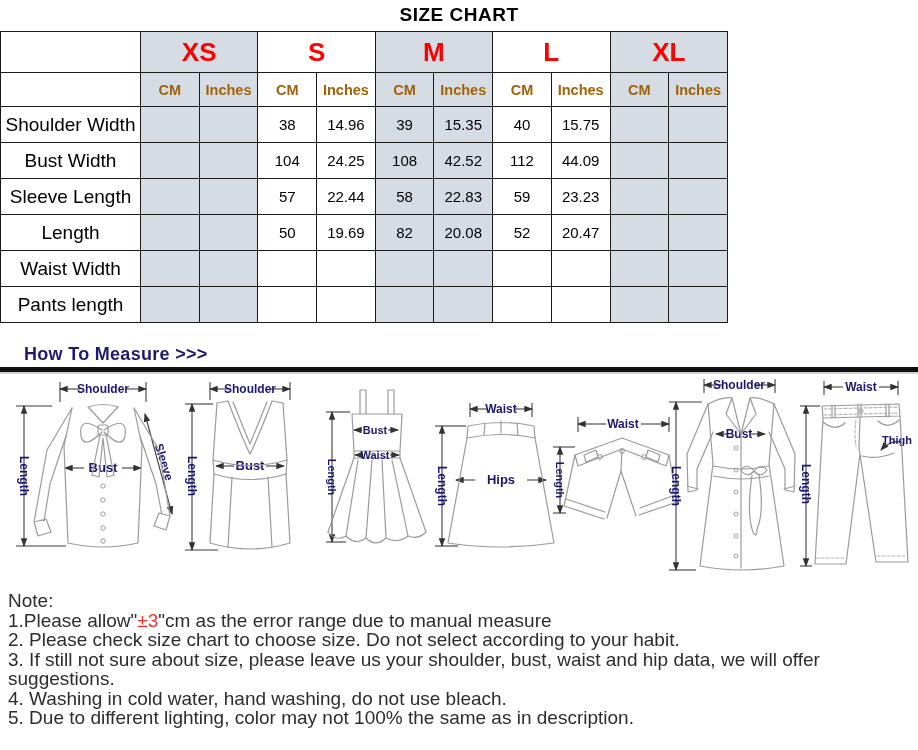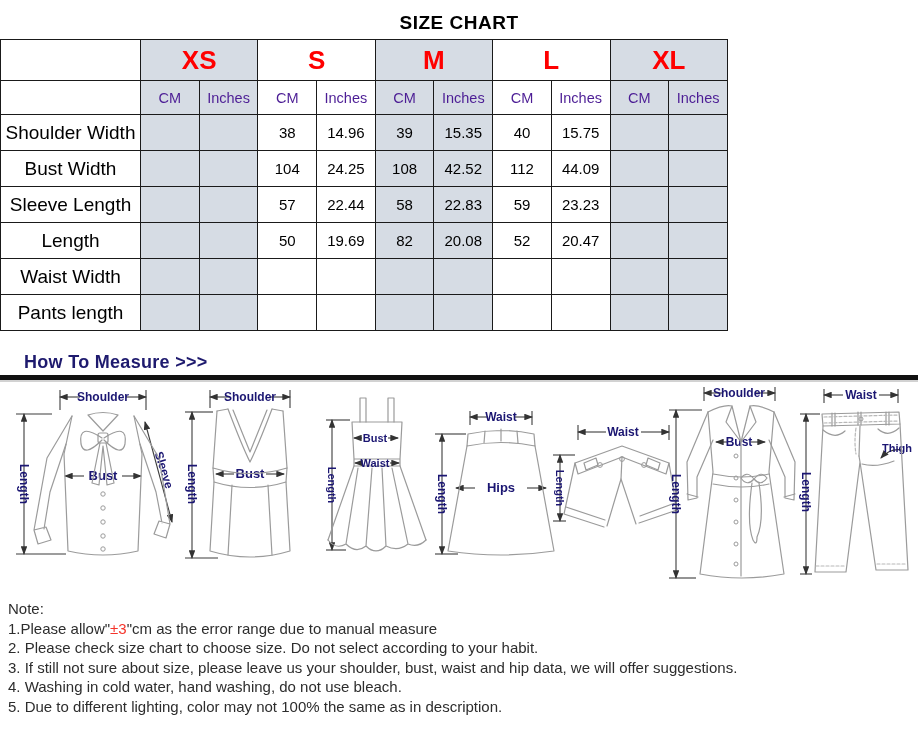--- a/index.html
+++ b/index.html
@@ -1,35 +1,35 @@
 <!DOCTYPE html>
 <html><head>
 <meta charset="utf-8">
 <style>
   html,body{margin:0;padding:0}
   body{width:918px;height:750px;background:#fff;position:relative;overflow:hidden;
        font-family:"Liberation Sans",sans-serif;color:#000}
-  .title{height:27px;padding-top:12px;text-align:center;font-size:19px;font-weight:700;letter-spacing:.5px}
+  .title{height:27px;padding-top:4px;text-align:center;font-size:19px;font-weight:700;letter-spacing:.5px}
   table{border-collapse:collapse;table-layout:fixed;width:728px}
   th,td{border:1.6px solid #1a1a1a;text-align:center;vertical-align:middle;padding:0;overflow:hidden}
   .size-cell{height:40px;font-size:26px;font-weight:700;color:#ff0000}
-  .unit-cell{height:33px;font-size:14.5px;font-weight:400;color:#4c1d95}
+  .unit-cell{height:33px;font-size:14.5px;font-weight:700;color:#a16207}
   .row-label{font-size:19px;font-weight:400}
   td.val{height:35px;font-size:15px}
   .shade{background:#d6dce4}
   .measure-heading{margin:21px 0 2px 24px;font-size:18px;font-weight:700;color:#1e1a6e;letter-spacing:.3px}
   .divider{height:5px;background:#111;border-bottom:2px solid #d2d2d2}
   .figures{position:relative;width:918px;height:207px}
   .fig{position:absolute}
   .gar{fill:none;stroke:#9b9b9b;stroke-width:1.2;stroke-linecap:round;stroke-linejoin:round}
   .dim{stroke:#3c3c3c;stroke-width:1.1;fill:none}
   .dash{stroke:#b8b8b8;stroke-dasharray:3 2}
   .lbl{fill:#1b1672;font-family:"Liberation Sans",sans-serif;font-weight:700}
   .btn{fill:none;stroke:#9b9b9b;stroke-width:1}
-  .notes{margin:10px 0 0 8px;font-size:15px;color:#2d2d2d;line-height:19.5px}
+  .notes{margin:10px 0 0 8px;font-size:19px;color:#2d2d2d;line-height:19.5px}
   .red{color:#f5332a}
 </style>
 </head>
 <body>
 
 <div class="title">SIZE CHART</div>
 
 <table>
   <colgroup>
       <col style="width:140px">

